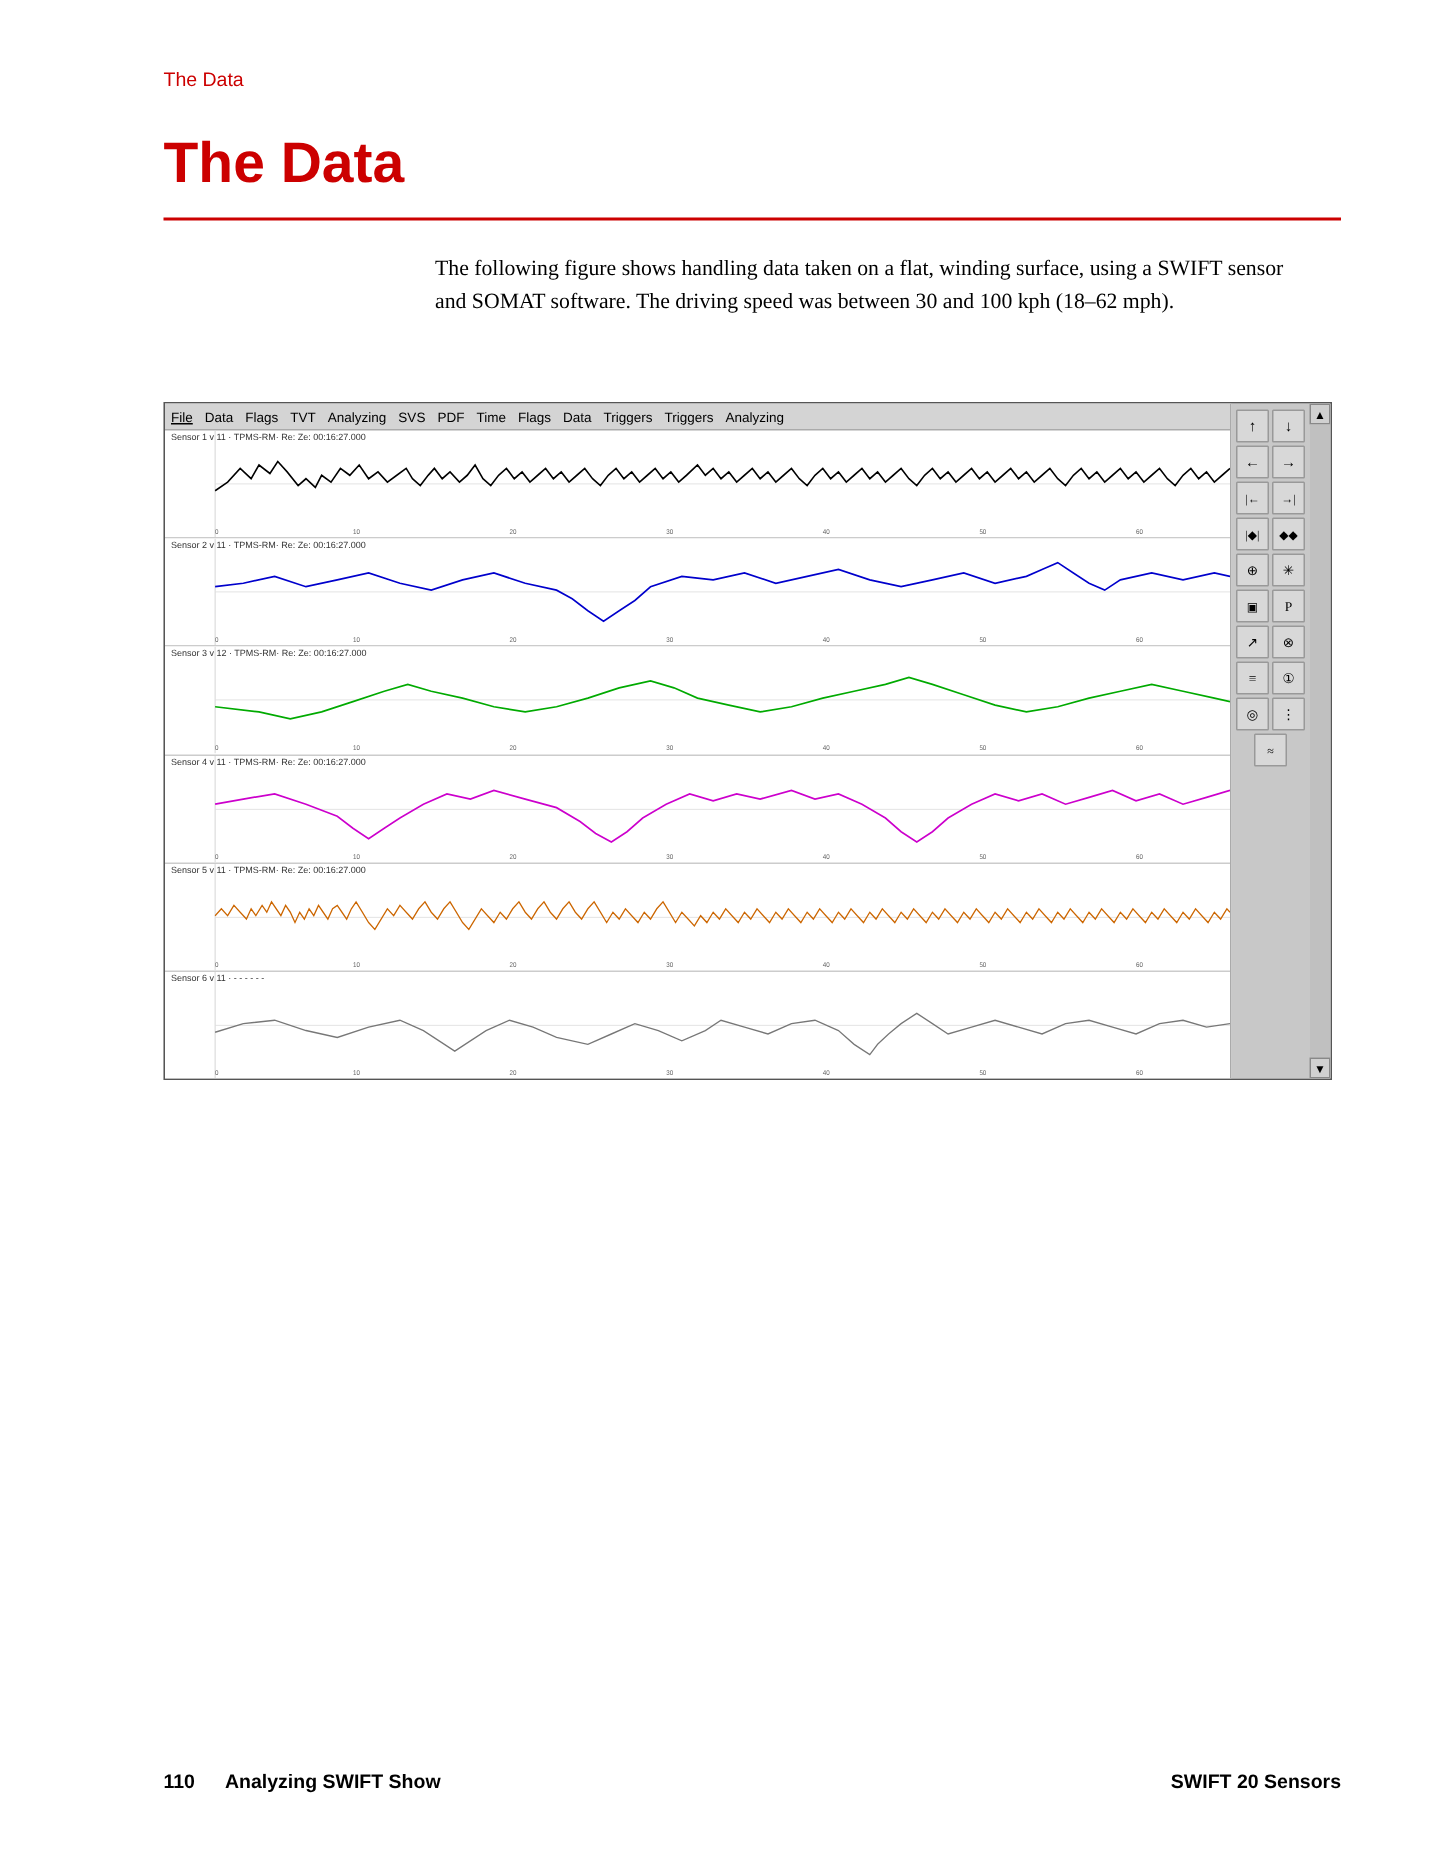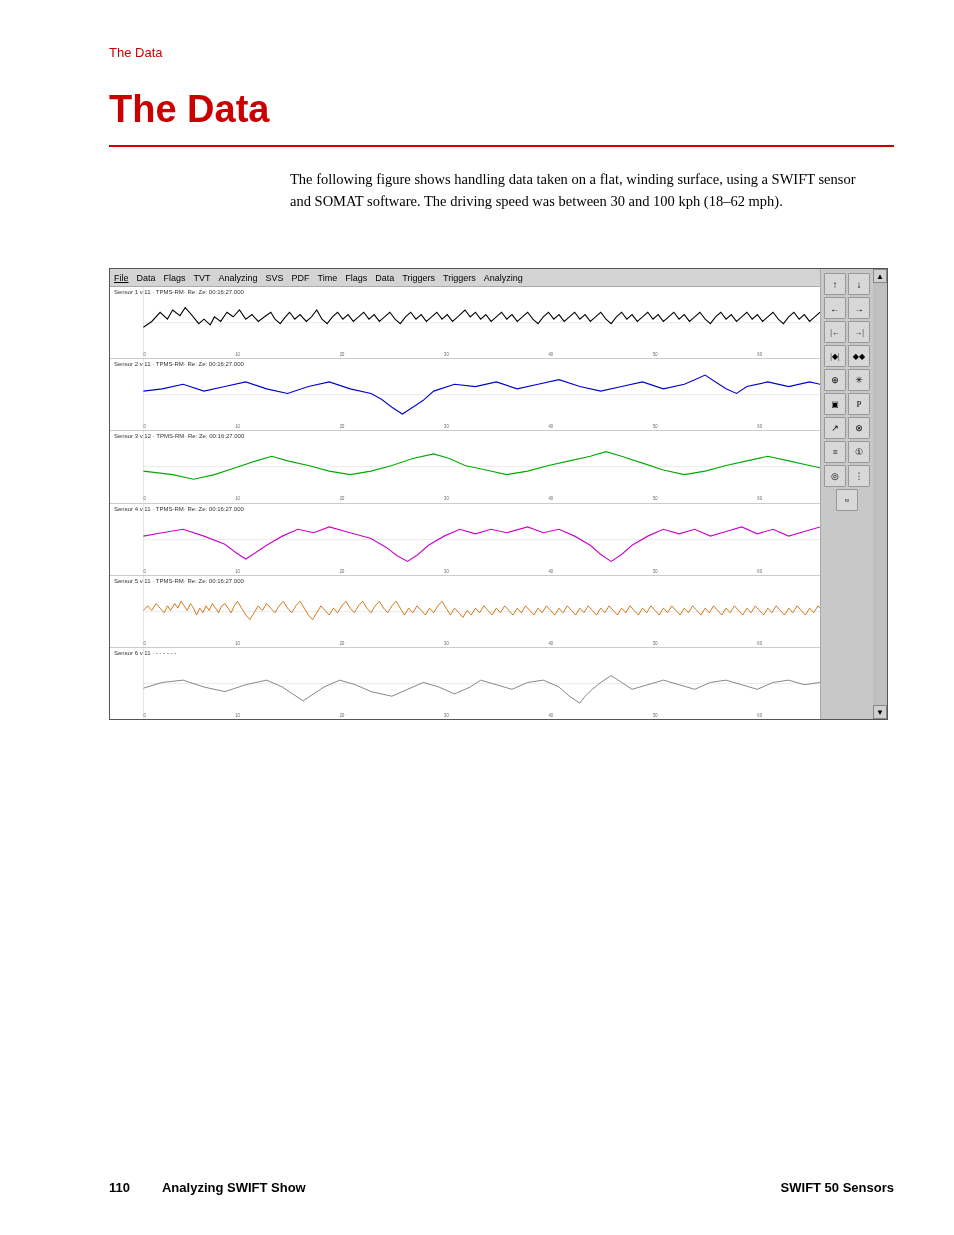--- a/index.html
+++ b/index.html
@@ -196,21 +196,21 @@
       right: 60px;
       display: flex;
       justify-content: space-between;
       font-size: 13px;
       font-family: Arial, sans-serif;
       color: #000;
       font-weight: bold;
     }
     .footer-left {
       display: flex;
-      gap: 32px;
+      gap: 20px;
       justify-content: space-between;
     }
     .footer-page {
       font-size: 13px;
     }
   </style>
 </head>
 <body>
 
 <div class="breadcrumb">The Data</div>
@@ -399,14 +399,14 @@
     <div class="scrollbar-arrow">▼</div>
   </div>
 
 </div>
 
 <div class="footer">
   <div class="footer-left">
     <span class="footer-page">110</span>
     <span>Analyzing SWIFT Show</span>
   </div>
-  <div>SWIFT 50 Sensors</div>
+  <div>SWIFT 20 Sensors</div>
 </div>
 
 </body></html>

